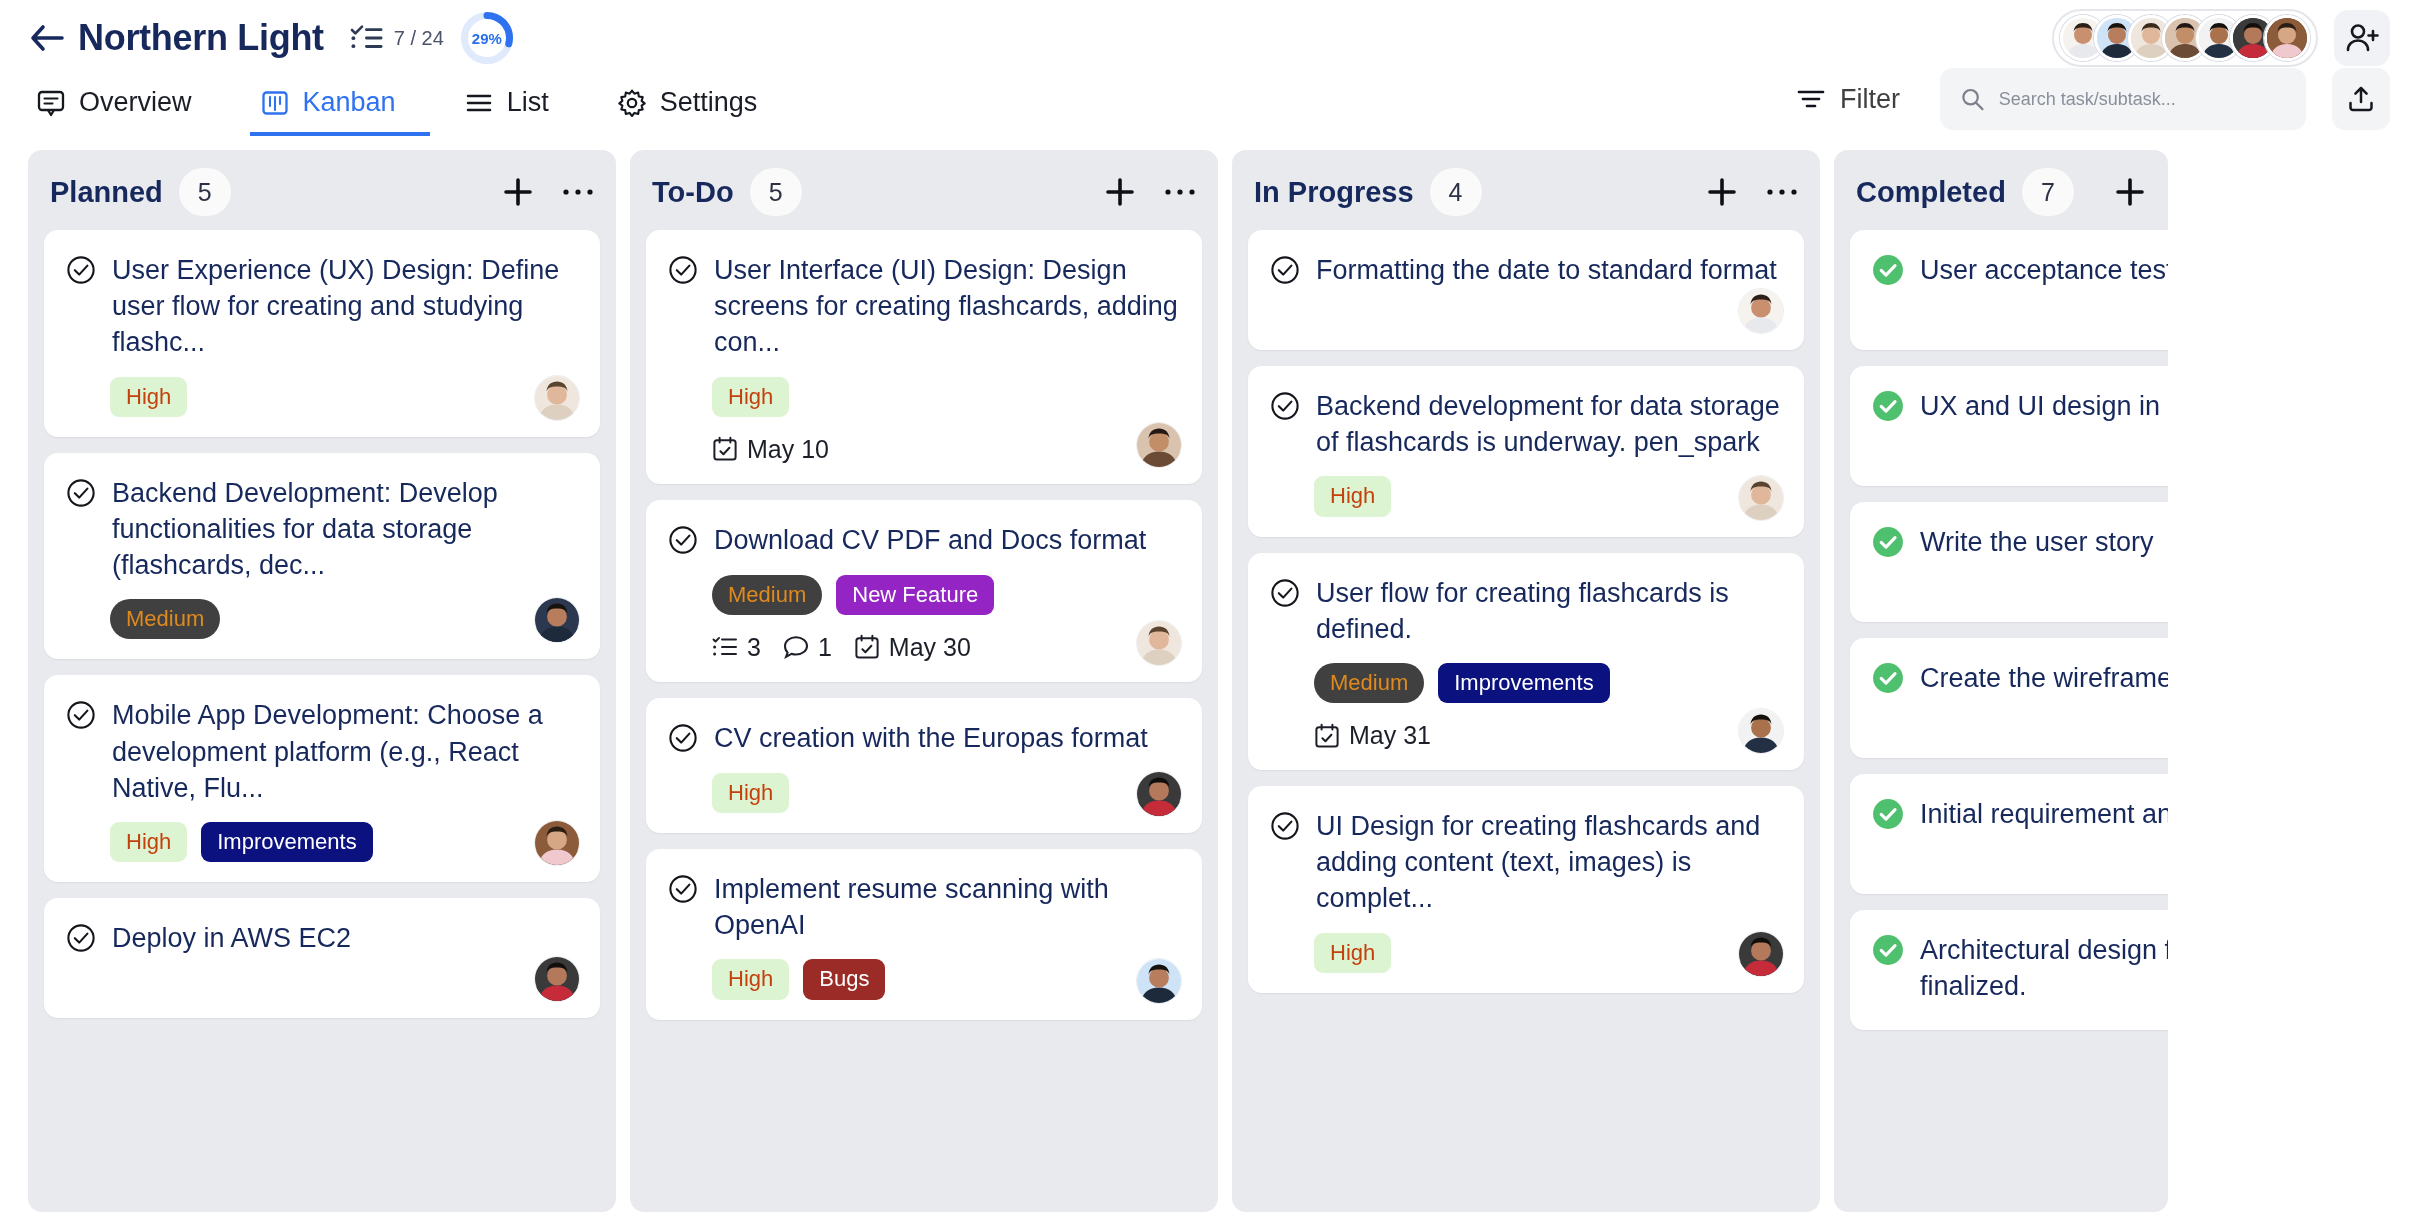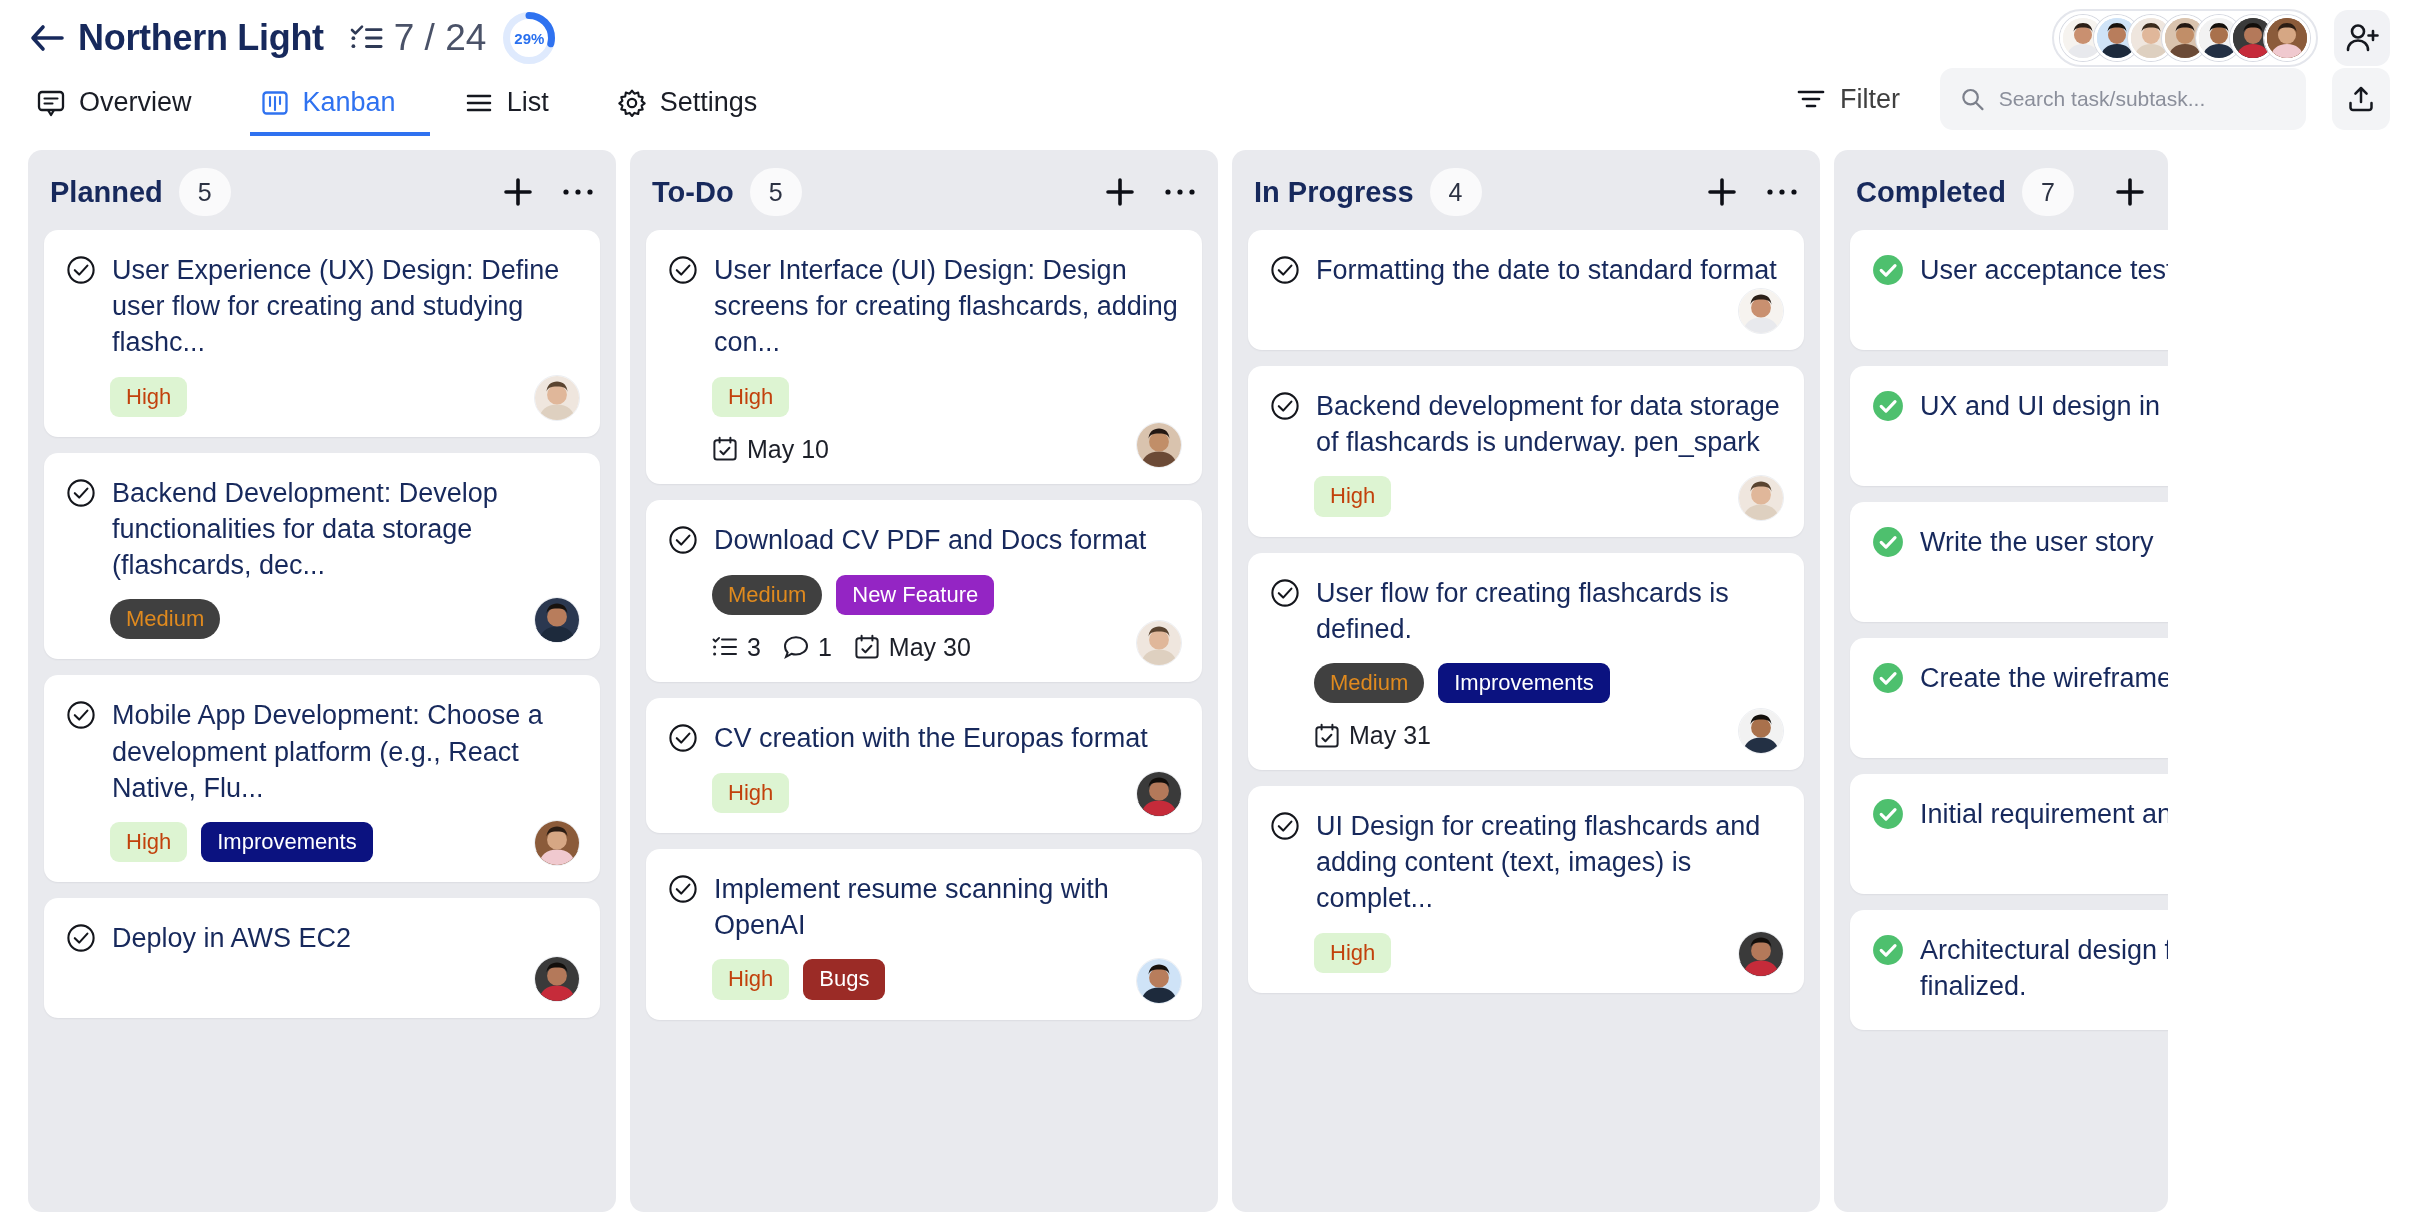--- a/index.html
+++ b/index.html
@@ -32,21 +32,21 @@
     letter-spacing: -0.3px;
     margin-left: 10px;
     white-space: nowrap;
   }
   .task-count-group {
     display: flex; align-items: center; gap: 10px;
     margin-left: 26px;
   }
   .checklist-icon { color: #2f3a56; display:flex; }
   .task-count {
-    font-size: 37px;
+    font-size: 20px;
     color: #4a5268;
     white-space: nowrap;
   }
   .progress-ring {
     position: relative;
     width: 54px; height: 54px;
     margin-left: 16px;
     flex: none;
   }
   .progress-ring svg { display:block; }
@@ -132,21 +132,21 @@
     width: 366px; height: 62px;
     background: #f3f4f6;
     border-radius: 13px;
     display: flex; align-items: center;
     padding: 0 20px;
     gap: 14px;
     margin-right: 26px;
   }
   .search-box input {
     border: none; outline: none; background: transparent;
-    font-size: 21px;
+    font-size: 18px;
     color: #1a1d26;
     font-family: "Liberation Sans", sans-serif;
     width: 100%;
   }
   .search-box input::placeholder { color: #8b8f9b; }
   .export-btn {
     width: 58px; height: 62px;
     background: #f3f4f6;
     border-radius: 13px;
     display: flex; align-items: center; justify-content: center;

